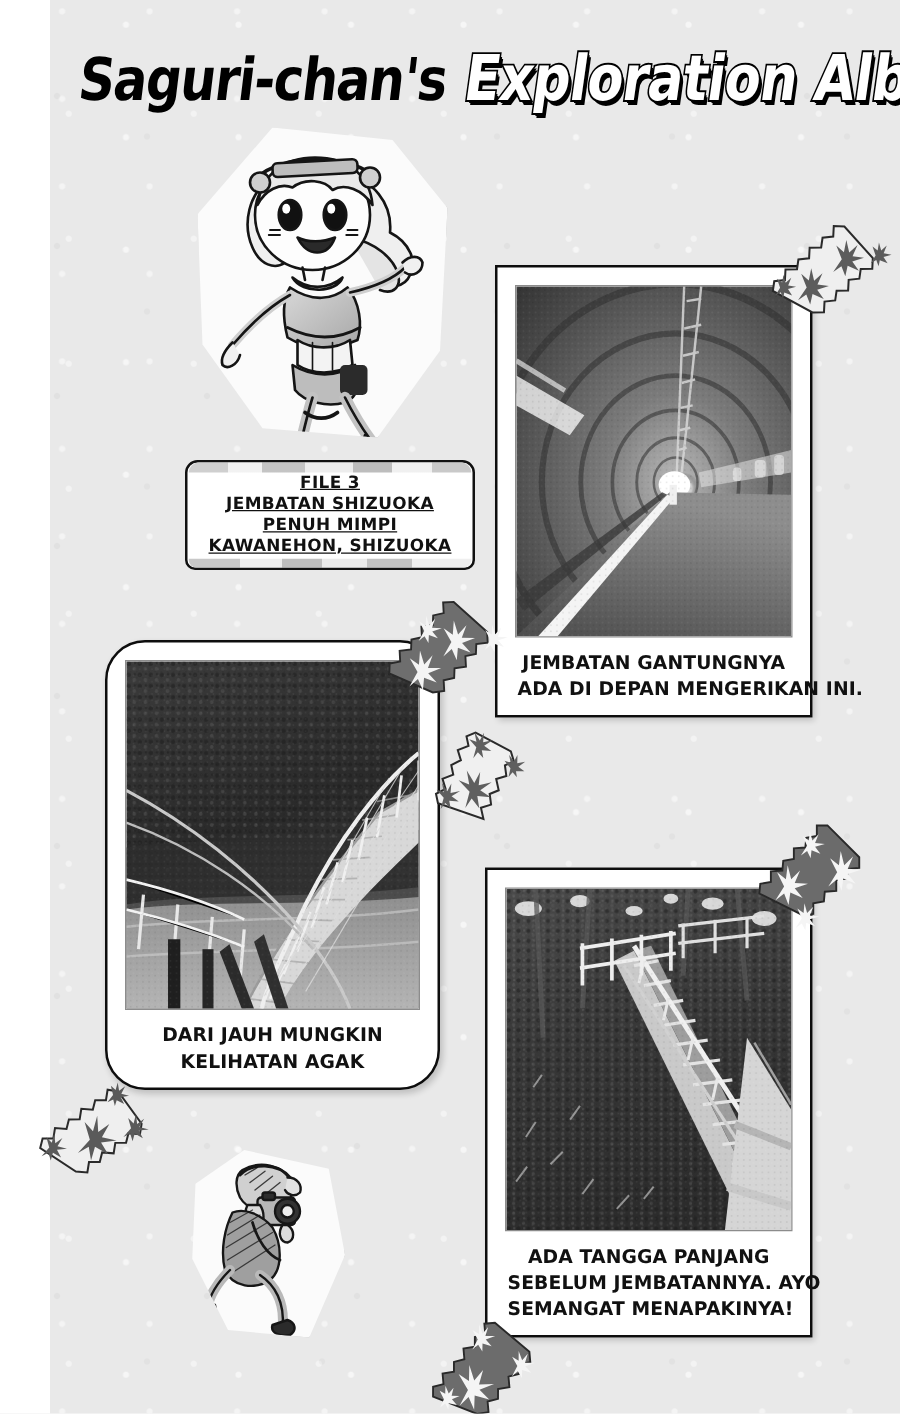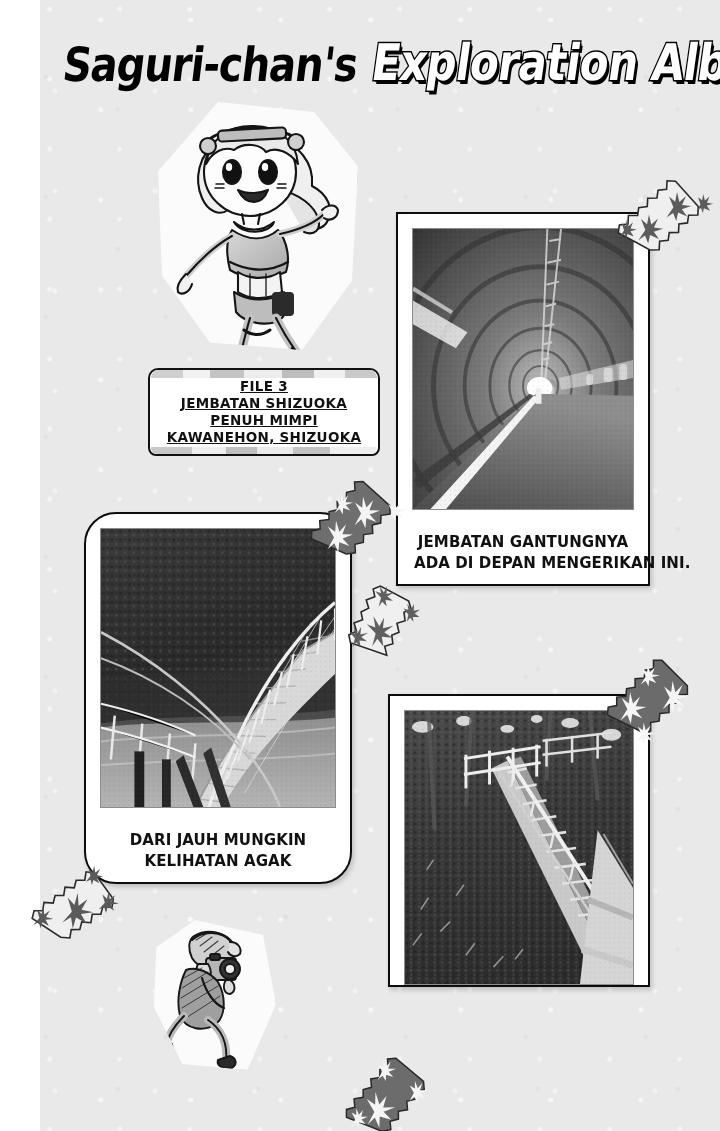--- a/index.html
+++ b/index.html
@@ -165,21 +165,21 @@
   }
   .photo-img svg { display: block; width: 100%; height: 100%; }
   .photo-caption {
     text-align: center;
     font-family: "DejaVu Sans", sans-serif;
     font-weight: bold;
     font-size: 15px;
     letter-spacing: .1px;
     line-height: 21px;
     color: #111;
-    padding: 22px 2px 10px 2px;
+    padding: 10px 2px 10px 2px;
   }
   .photo-caption div { white-space: nowrap; }
 
   #card-tunnel  { left: 396px; top: 212px;  width: 254px; }
   #card-tunnel .photo-img  { height: 282px; }
   #card-bridge  { left: 84px;  top: 512px;  width: 268px; border-radius: 32px; }
   #card-bridge .photo-img  { height: 280px; }
   #card-stairs  { left: 388px; top: 694px;  width: 262px; }
   #card-stairs .photo-img  { height: 275px; }
 
@@ -548,20 +548,25 @@
           <path d="M62 246 l9 -12"></path>
             <path d="M90 258 l10 -11"></path>
           <path d="M22 160 l7 -10"></path>
             <path d="M52 186 l8 -11"></path>
           <path d="M112 250 l8 -10"></path>
             <path d="M8 236 l9 -12"></path>
         </g>
         <rect width="232" height="275" fill="url(#grain4)"></rect>
       </svg>
     </div>
+    <div class="photo-caption">
+      <div>ADA TANGGA PANJANG</div>
+      <div>SEBELUM JEMBATANNYA. AYO</div>
+      <div>SEMANGAT MENAPAKINYA!</div>
+    </div>
   </div>
 
   <div class="sketch" id="sketch-photographer">
     <svg viewBox="0 0 130 150" xmlns="http://www.w3.org/2000/svg">
       <g fill="none" stroke="#171717" stroke-width="1.9" stroke-linecap="round" stroke-linejoin="round">
 
         <path d="M48 16 C62 8 80 12 86 24 C90 34 86 44 78 48 C66 52 52 48 46 38 C42 30 42 20 48 16 Z" fill="#d0d0d0"></path>
         <path d="M46 20 C56 10 76 10 86 22" stroke-width="2.4"></path>
         <path d="M84 22 C92 22 96 28 94 34 C90 38 84 36 82 32" fill="#e2e2e2"></path>
 

